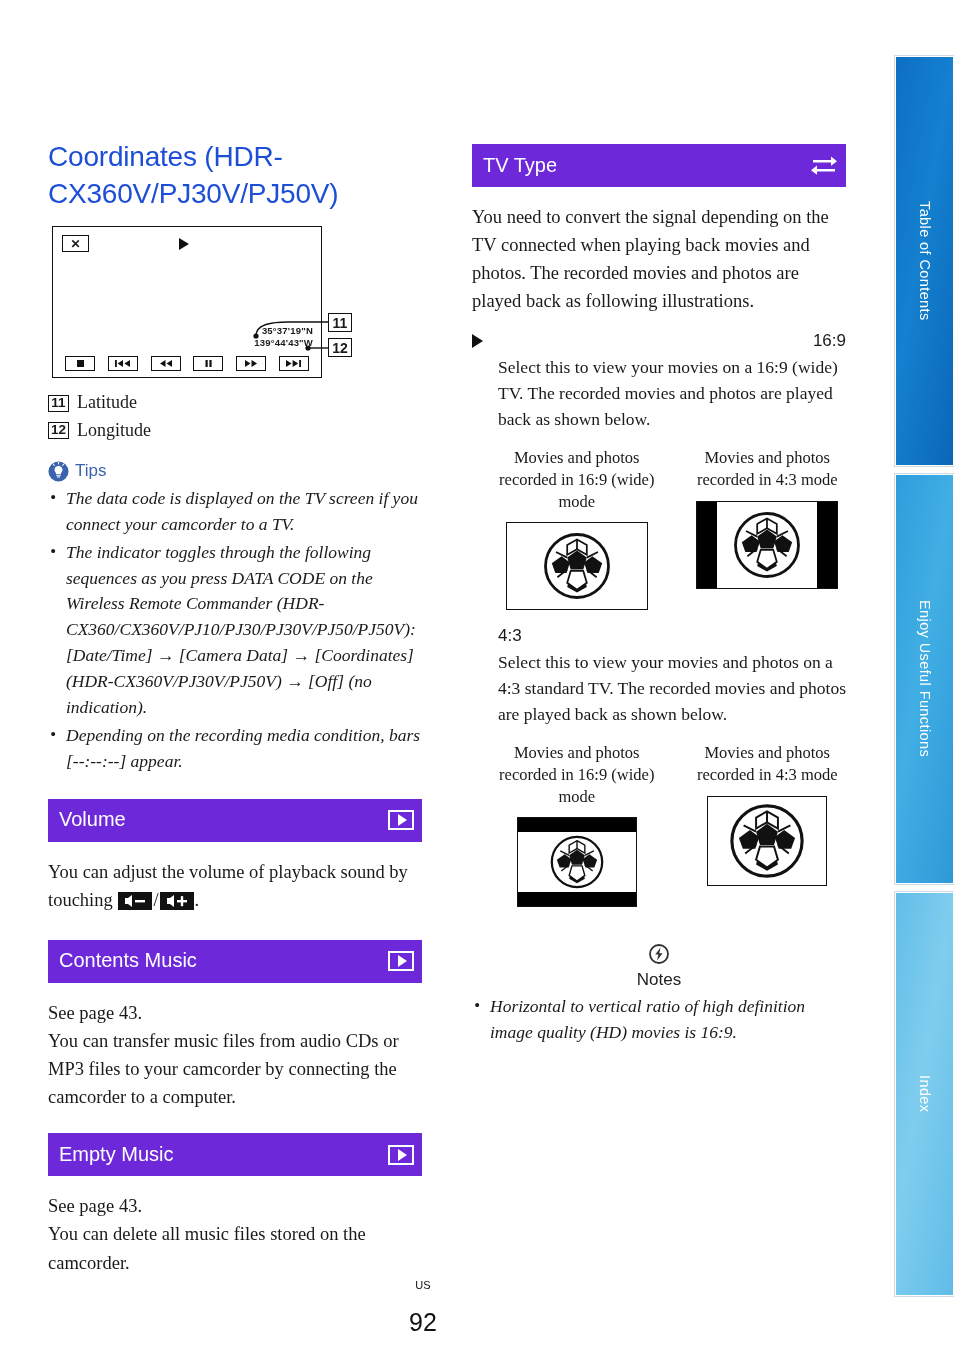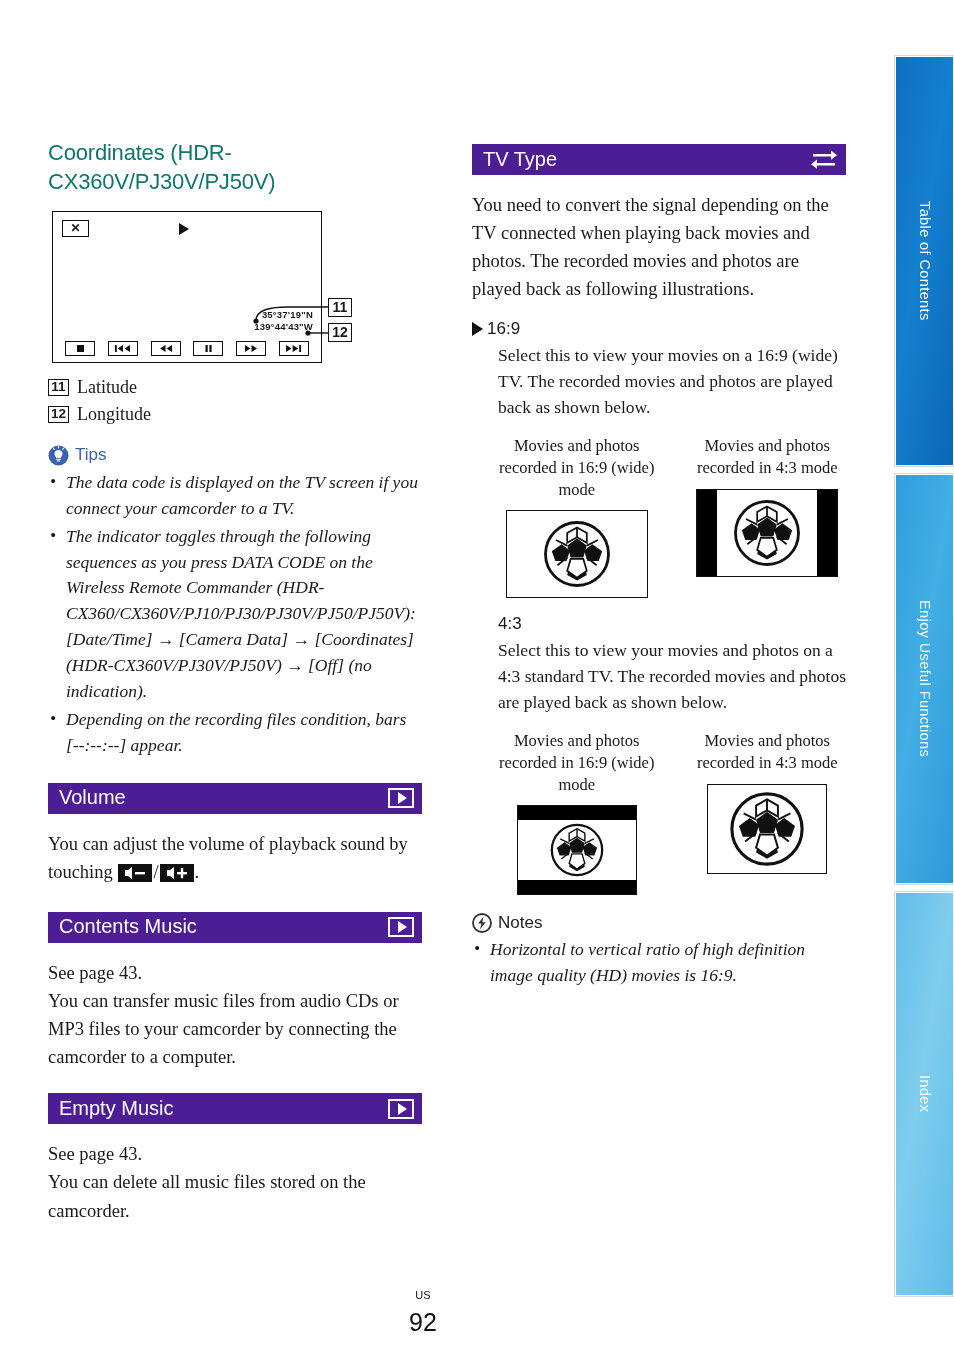--- a/index.html
+++ b/index.html
@@ -16,31 +16,31 @@
 
   
   .page { position: absolute; inset: 0; }
 
   .col-left  { position: absolute; left: 48px;  top: 138px; width: 374px; }
   .col-right { position: absolute; left: 472px; top: 138px; width: 374px; }
 
   
   .doc-heading {
     font-family: "Liberation Sans", sans-serif;
-    font-size: 22px;
+    font-size: 28px;
     font-weight: 400;
     line-height: 1.33;
-    color: #0f766e;
+    color: #1d4ed8;
     margin: 0 0 14px 0;
     letter-spacing: -0.2px;
   }
 
   .section-bar {
-    background: #4c1d95;
-    height: 31px;
+    background: #6d28d9;
+    height: 43px;
     display: flex;
     align-items: center;
     justify-content: space-between;
     padding: 0 8px 0 11px;
     margin-bottom: 16px;
   }
   .section-bar .title {
     font-family: "Liberation Sans", sans-serif;
     font-size: 20px;
     color: #ffffff;
@@ -174,20 +174,21 @@
     line-height:1;
   }
   .leader { position:absolute; }
 
   
   .subhead {
     font-family: "Liberation Sans", sans-serif;
     font-size: 17px;
     display: flex; align-items: center; gap: 4px;
     margin: 16px 0 4px 0;
+    justify-content: space-between;
   }
   .subhead .tri {
     width: 0; height: 0;
     border-left: 11px solid #111;
     border-top: 7px solid transparent;
     border-bottom: 7px solid transparent;
   }
   .sub-body {
     font-size: 17.5px;
     line-height: 1.48;
@@ -237,21 +238,21 @@
 
   
   .pagenum {
     position: absolute;
     left: 0; right: 108px;
     bottom: 22px;
     text-align: center;
     font-family: "Liberation Sans", sans-serif;
     color: #111;
   }
-  .pagenum .us { display:block; font-size: 11px; line-height: 1; margin-bottom: 9px; }
+  .pagenum .us { display:block; font-size: 11px; line-height: 1; margin-bottom: 19px; }
   .pagenum .no { display:block; font-size: 25px; line-height: 1; font-weight: 400; }
 </style>
 </head>
 <body>
 
 <div class="page">
 
   <div class="col-left">
 
     <h2 class="doc-heading">Coordinates (HDR-CX360V/PJ30V/PJ50V)</h2>
@@ -336,21 +337,21 @@
           <line x1="11" y1="1.6" x2="11" y2="3.2"></line>
           <line x1="5.6" y1="3.4" x2="6.6" y2="4.6"></line>
           <line x1="16.4" y1="3.4" x2="15.4" y2="4.6"></line>
         </g>
       </svg>
       <span class="label tips-label">Tips</span>
     </div>
     <ul class="bullets">
       <li>The data code is displayed on the TV screen if you connect your camcorder to a TV.</li>
       <li>The indicator toggles through the following sequences as you press DATA CODE on the Wireless Remote Commander (HDR-CX360/CX360V/PJ10/PJ30/PJ30V/PJ50/PJ50V): [Date/Time] → [Camera Data] → [Coordinates] (HDR-CX360V/PJ30V/PJ50V) → [Off] (no indication).</li>
-      <li>Depending on the recording files condition, bars [--:--:--] appear.</li>
+      <li>Depending on the recording media condition, bars [--:--:--] appear.</li>
     </ul>
 
     <div class="section-bar" style="margin-top:24px;">
       <span class="title">Volume</span>
       <span class="icon-play-box">
           <i></i>
         </span>
     </div>
     <p class="body">
       <span>You can adjust the volume of playback sound by touching</span>
@@ -485,21 +486,21 @@
               <polygon points="86,46 72,36 60,45 65,60 81,60" fill="#111"></polygon>
               <polygon points="50,88 36,80 40,64 60,64 64,80" fill="#111"></polygon>
               <polygon points="41,57 59,57 64,74 50,84 36,74" fill="#fff" stroke="#111" stroke-width="2.5"></polygon>
               <path d="M36,38 L20,30 M64,38 L80,30 M36,55 L22,66 M64,55 L78,66 M50,26 L50,12" stroke="#111" stroke-width="2.5" fill="none"></path>
             </svg>
           </div>
         </div>
       </div>
     </div>
 
-    <div class="callout-head" style="margin-top:18px;">
+    <div class="callout-head" style="margin-top:37px;flex-direction:column;">
       <svg class="notes-icon" viewBox="0 0 20 20">
         <circle cx="10" cy="10" r="9" fill="none" stroke="#333" stroke-width="1.8"></circle>
         <polygon points="11.6,3.6 6.2,10.6 9.4,10.6 8,16.4 13.6,9.2 10.3,9.2" fill="#333"></polygon>
       </svg>
       <span class="label notes-label">Notes</span>
     </div>
     <ul class="bullets">
       <li>Horizontal to vertical ratio of high definition image quality (HD) movies is 16:9.</li>
     </ul>
   </div>

